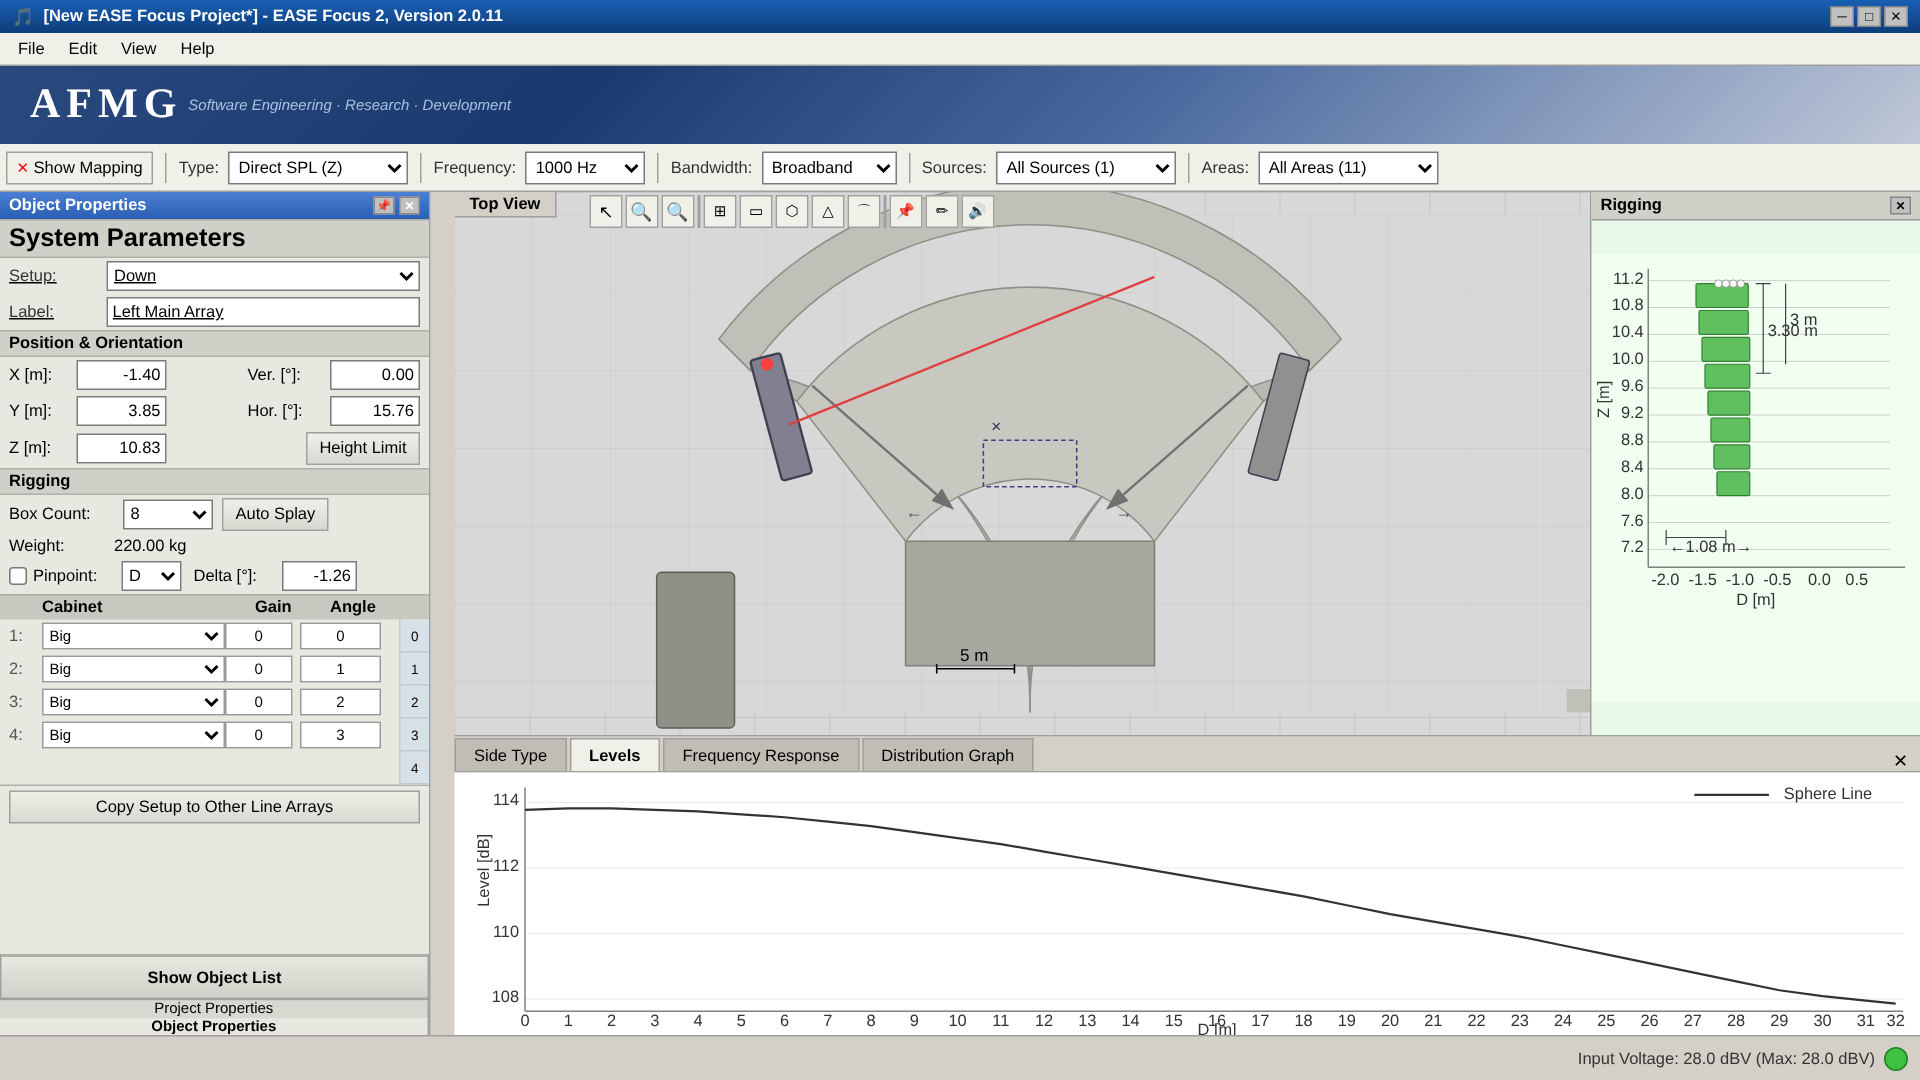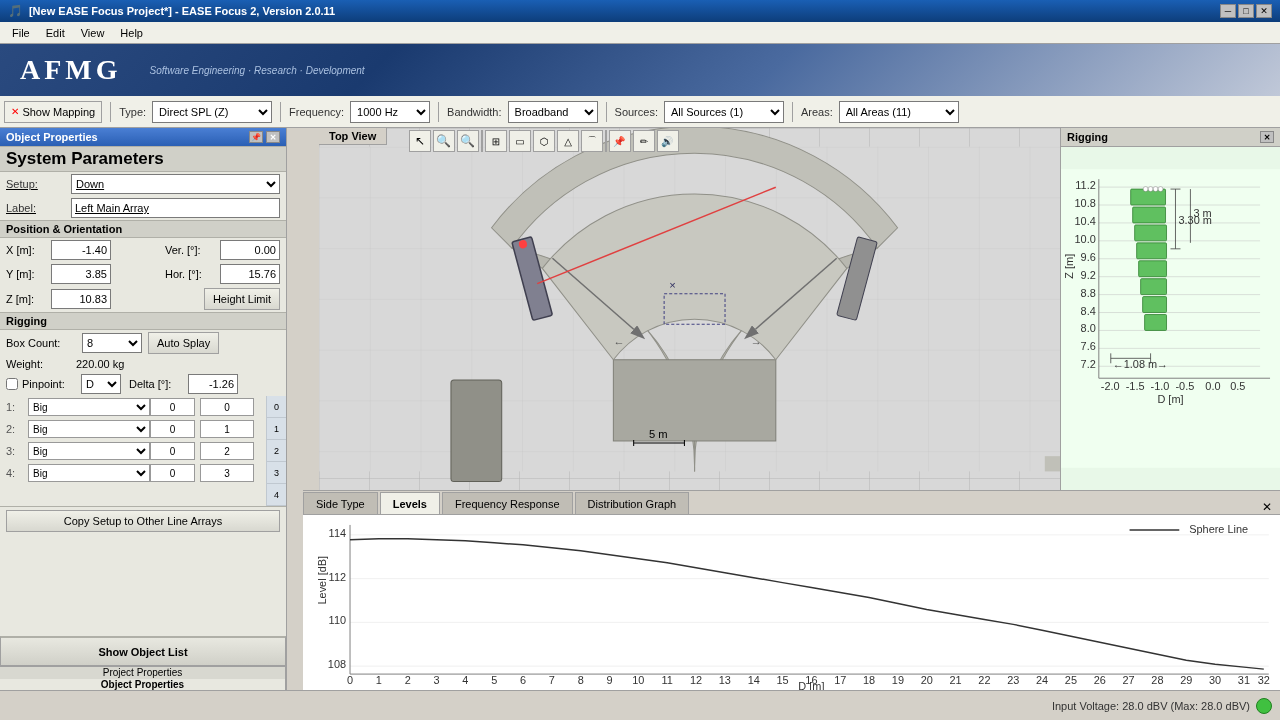--- a/index.html
+++ b/index.html
@@ -175,21 +175,20 @@
       flex: 1;
       display: flex;
       position: relative;
     }
 
     #top-view {
       flex: 1;
       background: #e8e8e8;
       position: relative;
       overflow: hidden;
-      margin-left: 16px;
     }
     .view-btn {
       width: 22px; height: 22px;
       background: #f0f0e8;
       border: 1px solid #a0a0a0;
       cursor: pointer;
       display: flex; align-items: center; justify-content: center;
       font-size: 12px;
     }
 
@@ -290,21 +289,21 @@
 
 <div id="menubar">
   <div class="menu-item">File</div>
   <div class="menu-item">Edit</div>
   <div class="menu-item">View</div>
   <div class="menu-item">Help</div>
 </div>
 
 <div id="logo-area">
   <span id="logo-text">AFMG</span>
-  <span style="color:#aac0e0; font-size:10px; margin-left:28px; font-style:italic;">Software Engineering · Research · Development</span>
+  <span style="color:#aac0e0; font-size:10px; margin-left:4px; font-style:italic;">Software Engineering · Research · Development</span>
 </div>
 
 <div id="toolbar">
   <button class="toolbar-btn">
     <span style="color:red; font-size:10px">✕</span>
     <span>Show Mapping</span>
   </button>
   <div class="toolbar-divider"></div>
   <span class="toolbar-label">Type:</span>
   <select class="toolbar-select" style="width:120px">
@@ -401,20 +400,26 @@
     <div style="display:flex; padding:2px 6px; align-items:center; gap:4px;">
       <input type="checkbox" style="width: 12px; height: 12px;">
       <span style="width:55px;font-size:11px;">Pinpoint:</span>
       <select style="width:40px;height:20px;border:1px solid #7a7a7a;background:white;font-size:11px;">
         <option>D</option><option>A</option><option>B</option><option>C</option><option>E</option>
       </select>
       <span style="width:55px;font-size:11px;margin-left:4px;">Delta [°]:</span>
       <input value="-1.26" style="width: 50px; height: 20px; border: 1px solid rgb(122, 122, 122); background: white; font-size: 11px; text-align: right; padding: 0px 3px;">
     </div>
 
+    <div style="display:grid;grid-template-columns:22px 1fr 50px 60px;background:#c8c8c0;padding:2px 6px;border-top:1px solid #b0b0a8;font-weight:bold;font-size:11px;">
+      <span></span>
+      <span>Cabinet</span>
+      <span>Gain</span>
+      <span>Angle</span>
+    </div>
 
     <div style="display:flex; border-bottom:1px solid #b0b0a8;">
       <div style="flex:1; overflow-y:auto; max-height:100px;">
 
         <div style="display:grid;grid-template-columns:22px 1fr 50px 60px;padding:1px 6px;align-items:center;min-height:22px;">
           <span style="font-size:11px;color:#555;">1:</span>
           <select style="height:18px;width:100%;border:1px solid #999;background:white;font-size:10px;"><option>Big</option></select>
           <input value="0" style="height: 18px; width: 90%; border: 1px solid rgb(153, 153, 153); background: white; font-size: 10px; text-align: center;">
           <input value="0" style="height: 18px; width: 90%; border: 1px solid rgb(153, 153, 153); background: white; font-size: 10px; text-align: center;">
         </div>

